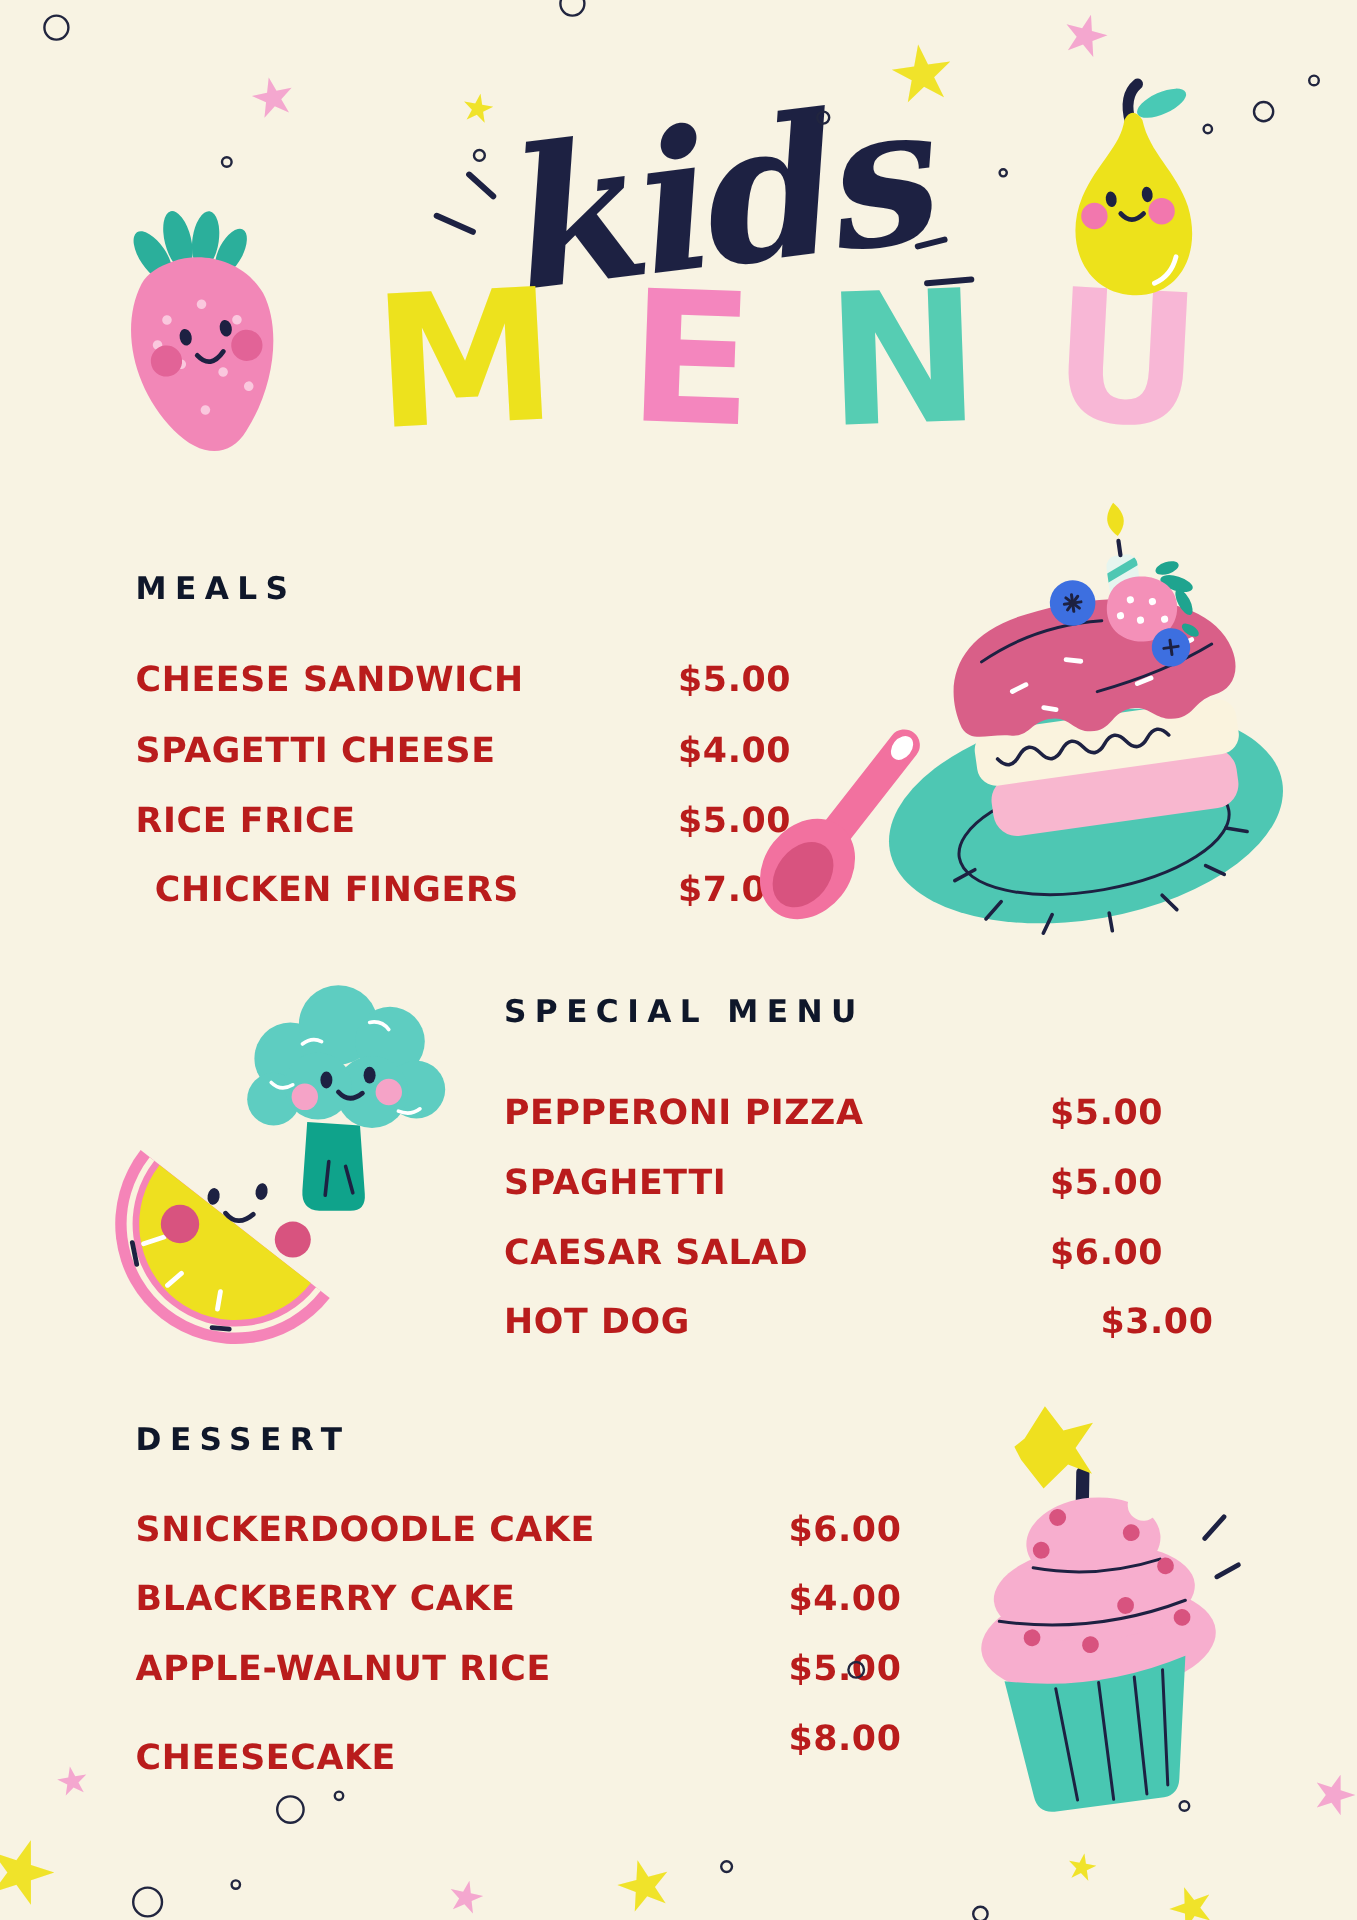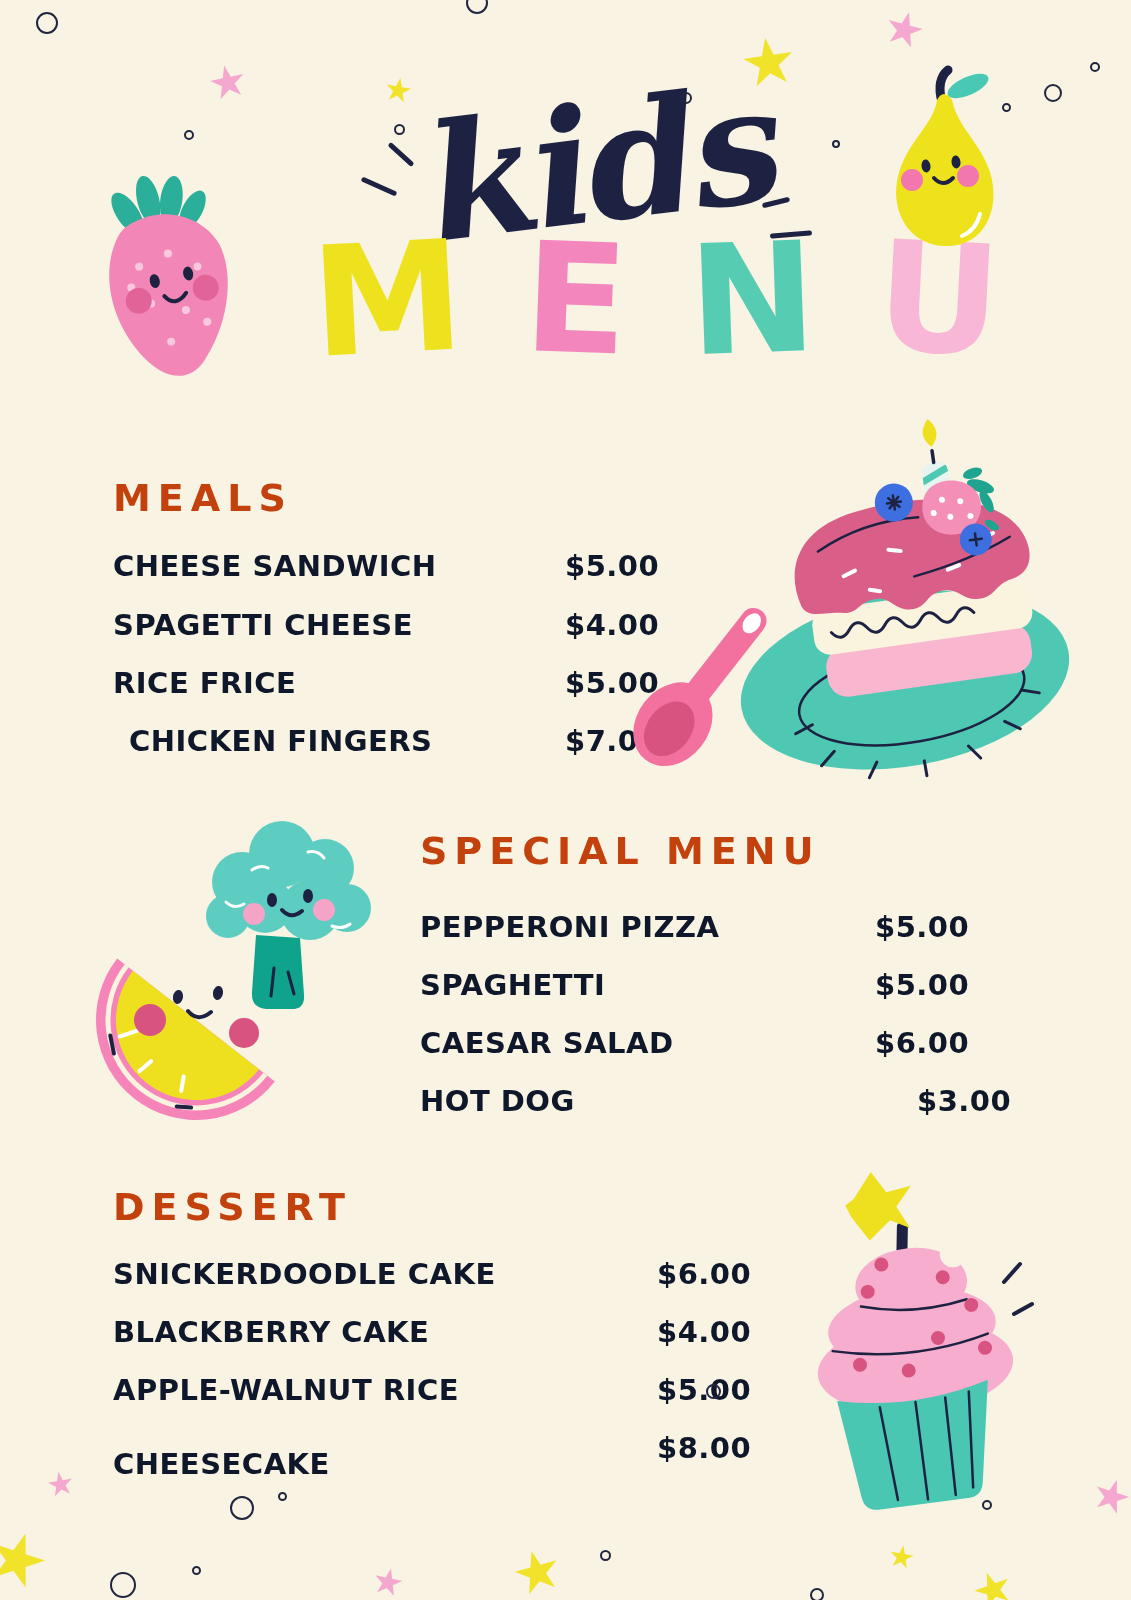--- a/index.html
+++ b/index.html
@@ -20,26 +20,26 @@
     font-size:152px;font-weight:bold;line-height:1;letter-spacing:4px;
     white-space:nowrap;
   }
   .menu-word span{display:inline-block;}
   .menu-word span:nth-child(1){transform:rotate(-3deg);}
   .menu-word span:nth-child(2){transform:rotate(2deg);}
   .menu-word span:nth-child(3){transform:rotate(-2deg);}
   .menu-word span:nth-child(4){transform:rotate(3deg);}
   
   .menu-heading{
-    position:absolute;font-size:38px;font-weight:bold;letter-spacing:7px;
-    color:#c2410c;white-space:nowrap;
+    position:absolute;font-size:26px;font-weight:bold;letter-spacing:7px;
+    color:#0f172a;white-space:nowrap;
   }
   .item-name,.item-price{
     position:absolute;font-size:29px;font-weight:bold;letter-spacing:.5px;
-    color:#0f172a;white-space:nowrap;
+    color:#b91c1c;white-space:nowrap;
   }
   
   .star{position:absolute;line-height:1;display:inline-block;}
   .ring{position:absolute;border:2.5px solid #21253F;border-radius:50%;box-sizing:border-box;background:transparent;}
   .ring.thin{border-width:2px;}
   .dash{position:absolute;height:5px;background:#1D2142;border-radius:3px;}
   svg{position:absolute;overflow:visible;}
 </style>
 </head>
 <body>

